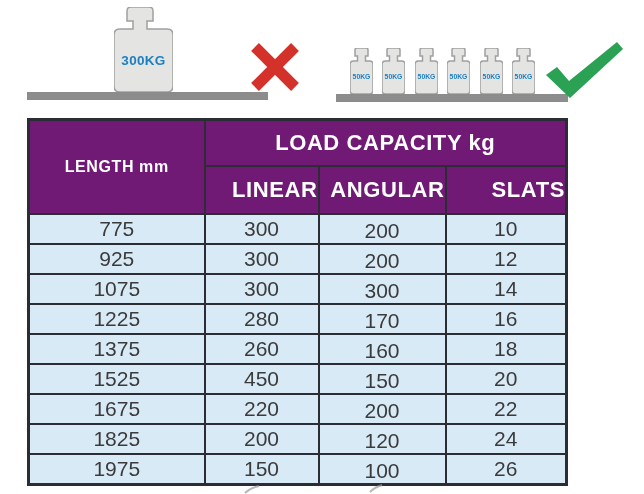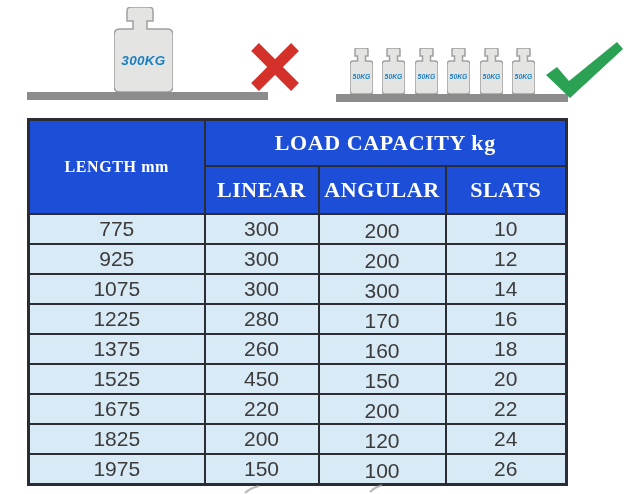--- a/index.html
+++ b/index.html
@@ -4,21 +4,21 @@
 <style>
   html, body { margin: 0; padding: 0; }
   body {
     width: 644px; height: 494px;
     background: #ffffff;
     font-family: "Liberation Sans", sans-serif;
   }
   .page { position: relative; width: 644px; height: 494px; background: #ffffff; overflow: hidden; }
 
   
-  .illustration { position: absolute; left: 0; top: 0; width: 644px; height: 118px; font-style: italic; }
+  .illustration { position: absolute; left: 0; top: 0; width: 644px; height: 118px; }
   .shelf { position: absolute; height: 8px; background: #8c8c8c; }
   .shelf-left  { left: 27px;  top: 92px; width: 241px; }
   .shelf-right { left: 336px; top: 94px; width: 232px; }
   .big-weight   { position: absolute; left: 114px; top: 7px;  width: 59px; height: 85px; }
   .small-weight { position: absolute; top: 48px; width: 23px; height: 46px; }
   .cross-mark { position: absolute; left: 250px; top: 42px; width: 50px; height: 50px; }
   .check-mark { position: absolute; left: 546px; top: 42px; width: 78px; height: 56px; }
   .bottom-marks { position: absolute; left: 240px; top: 482px; width: 150px; height: 12px; }
 
   .weight-body { fill: #e4e4e3; stroke: #a0a0a0; stroke-width: 1.5; }
@@ -33,26 +33,26 @@
 
   
   .spec-table {
     position: absolute; left: 27px; top: 118px;
     width: 538px; height: 360px;
     border-collapse: collapse; table-layout: fixed;
     border: 3px solid #2c2c34;
   }
   .spec-table th, .spec-table td { border: 2px solid #2c2c34; padding: 0; text-align: center; }
   .spec-table th {
-    background: #1d4ed8; color: #ffffff;
-    font-weight: bold; font-size: 22px; letter-spacing: 0.6px; font-family: Liberation Serif, serif;
+    background: #701a75; color: #ffffff;
+    font-weight: bold; font-size: 22px; letter-spacing: 0.6px;
   }
   th.h-length { font-size: 16px; }
   tr.hdr-top th { height: 44px; }
-  tr.hdr-sub th { height: 46px; }
+  tr.hdr-sub th { height: 46px; text-align: right; }
   .spec-table tbody tr { height: 30px; margin-left: 20px; }
   .spec-table tbody td {
     background: #d9eaf7; color: #3b3b3b;
     font-size: 21px; vertical-align: middle; line-height: 28px;
   }
   .spec-table tbody td.ang { vertical-align: bottom; line-height: 25px; }
 </style>
 </head>
 <body>
 

